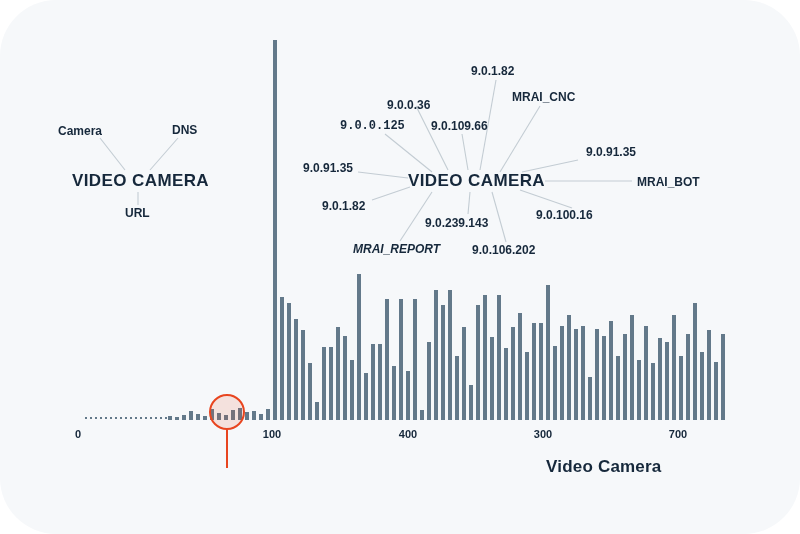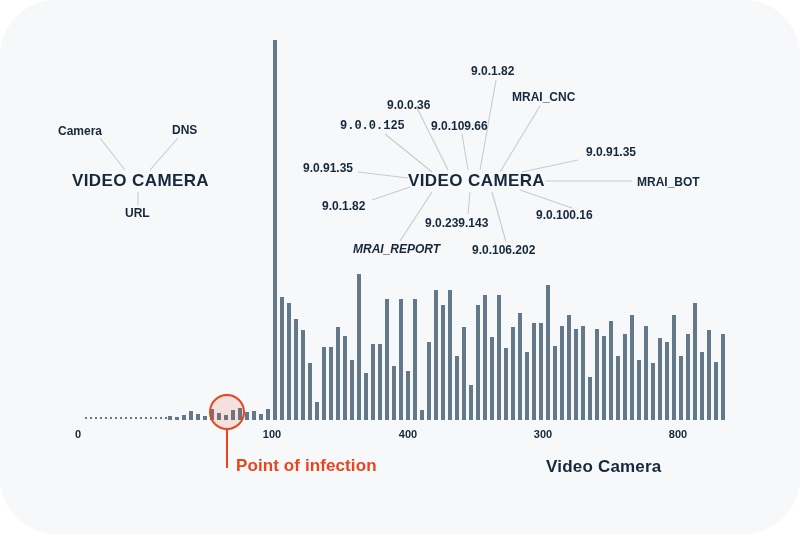--- a/index.html
+++ b/index.html
@@ -116,21 +116,21 @@
         <div class="bar" style="left: 707px; width: 4px; height: 90px; bottom: 114px;"></div>
         <div class="bar" style="left: 714px; width: 4px; height: 58px; bottom: 114px;"></div>
         <div class="bar" style="left: 721px; width: 4px; height: 86px; bottom: 114px;"></div>
       </div>
     <div id="baseline"></div>
     <div id="axisTicks">
         <div class="tick" style="left: 78px;">0</div>
         <div class="tick" style="left: 272px;">100</div>
         <div class="tick" style="left: 408px;">400</div>
         <div class="tick" style="left: 543px;">300</div>
-        <div class="tick" style="left: 678px;">800</div>
+        <div class="tick" style="left: 678px;">700</div>
       </div>
     <div id="xtitle">Video Camera</div>
   </div>
 
   <svg class="spokes" viewBox="0 0 800 534">
     <g stroke="#c3ccd3" stroke-width="1.1" fill="none">
 
       <line x1="125" y1="170" x2="100" y2="138"></line>
       <line x1="150" y1="170" x2="178" y2="138"></line>
       <line x1="138" y1="192" x2="138" y2="205"></line>
@@ -167,15 +167,14 @@
   <div class="spoke-label" style="left:303px;top:161px;">9.0.91.35</div>
   <div class="spoke-label" style="left:637px;top:175px;">MRAI_BOT</div>
   <div class="spoke-label" style="left:322px;top:199px;">9.0.1.82</div>
   <div class="spoke-label" style="left:536px;top:208px;">9.0.100.16</div>
   <div class="spoke-label" style="left:425px;top:216px;">9.0.239.143</div>
   <div class="spoke-label" style="left:472px;top:243px;text-align:center;">9.0.106.202</div>
   <div class="spoke-label" style="left:353px;top:242px;font-style:italic;">MRAI_REPORT</div>
 
   <div id="poiCircle"></div>
   <div id="poiStem"></div>
-  <div id="poiText">Point of infection</div>
 
 </div>
 
 </body></html>

